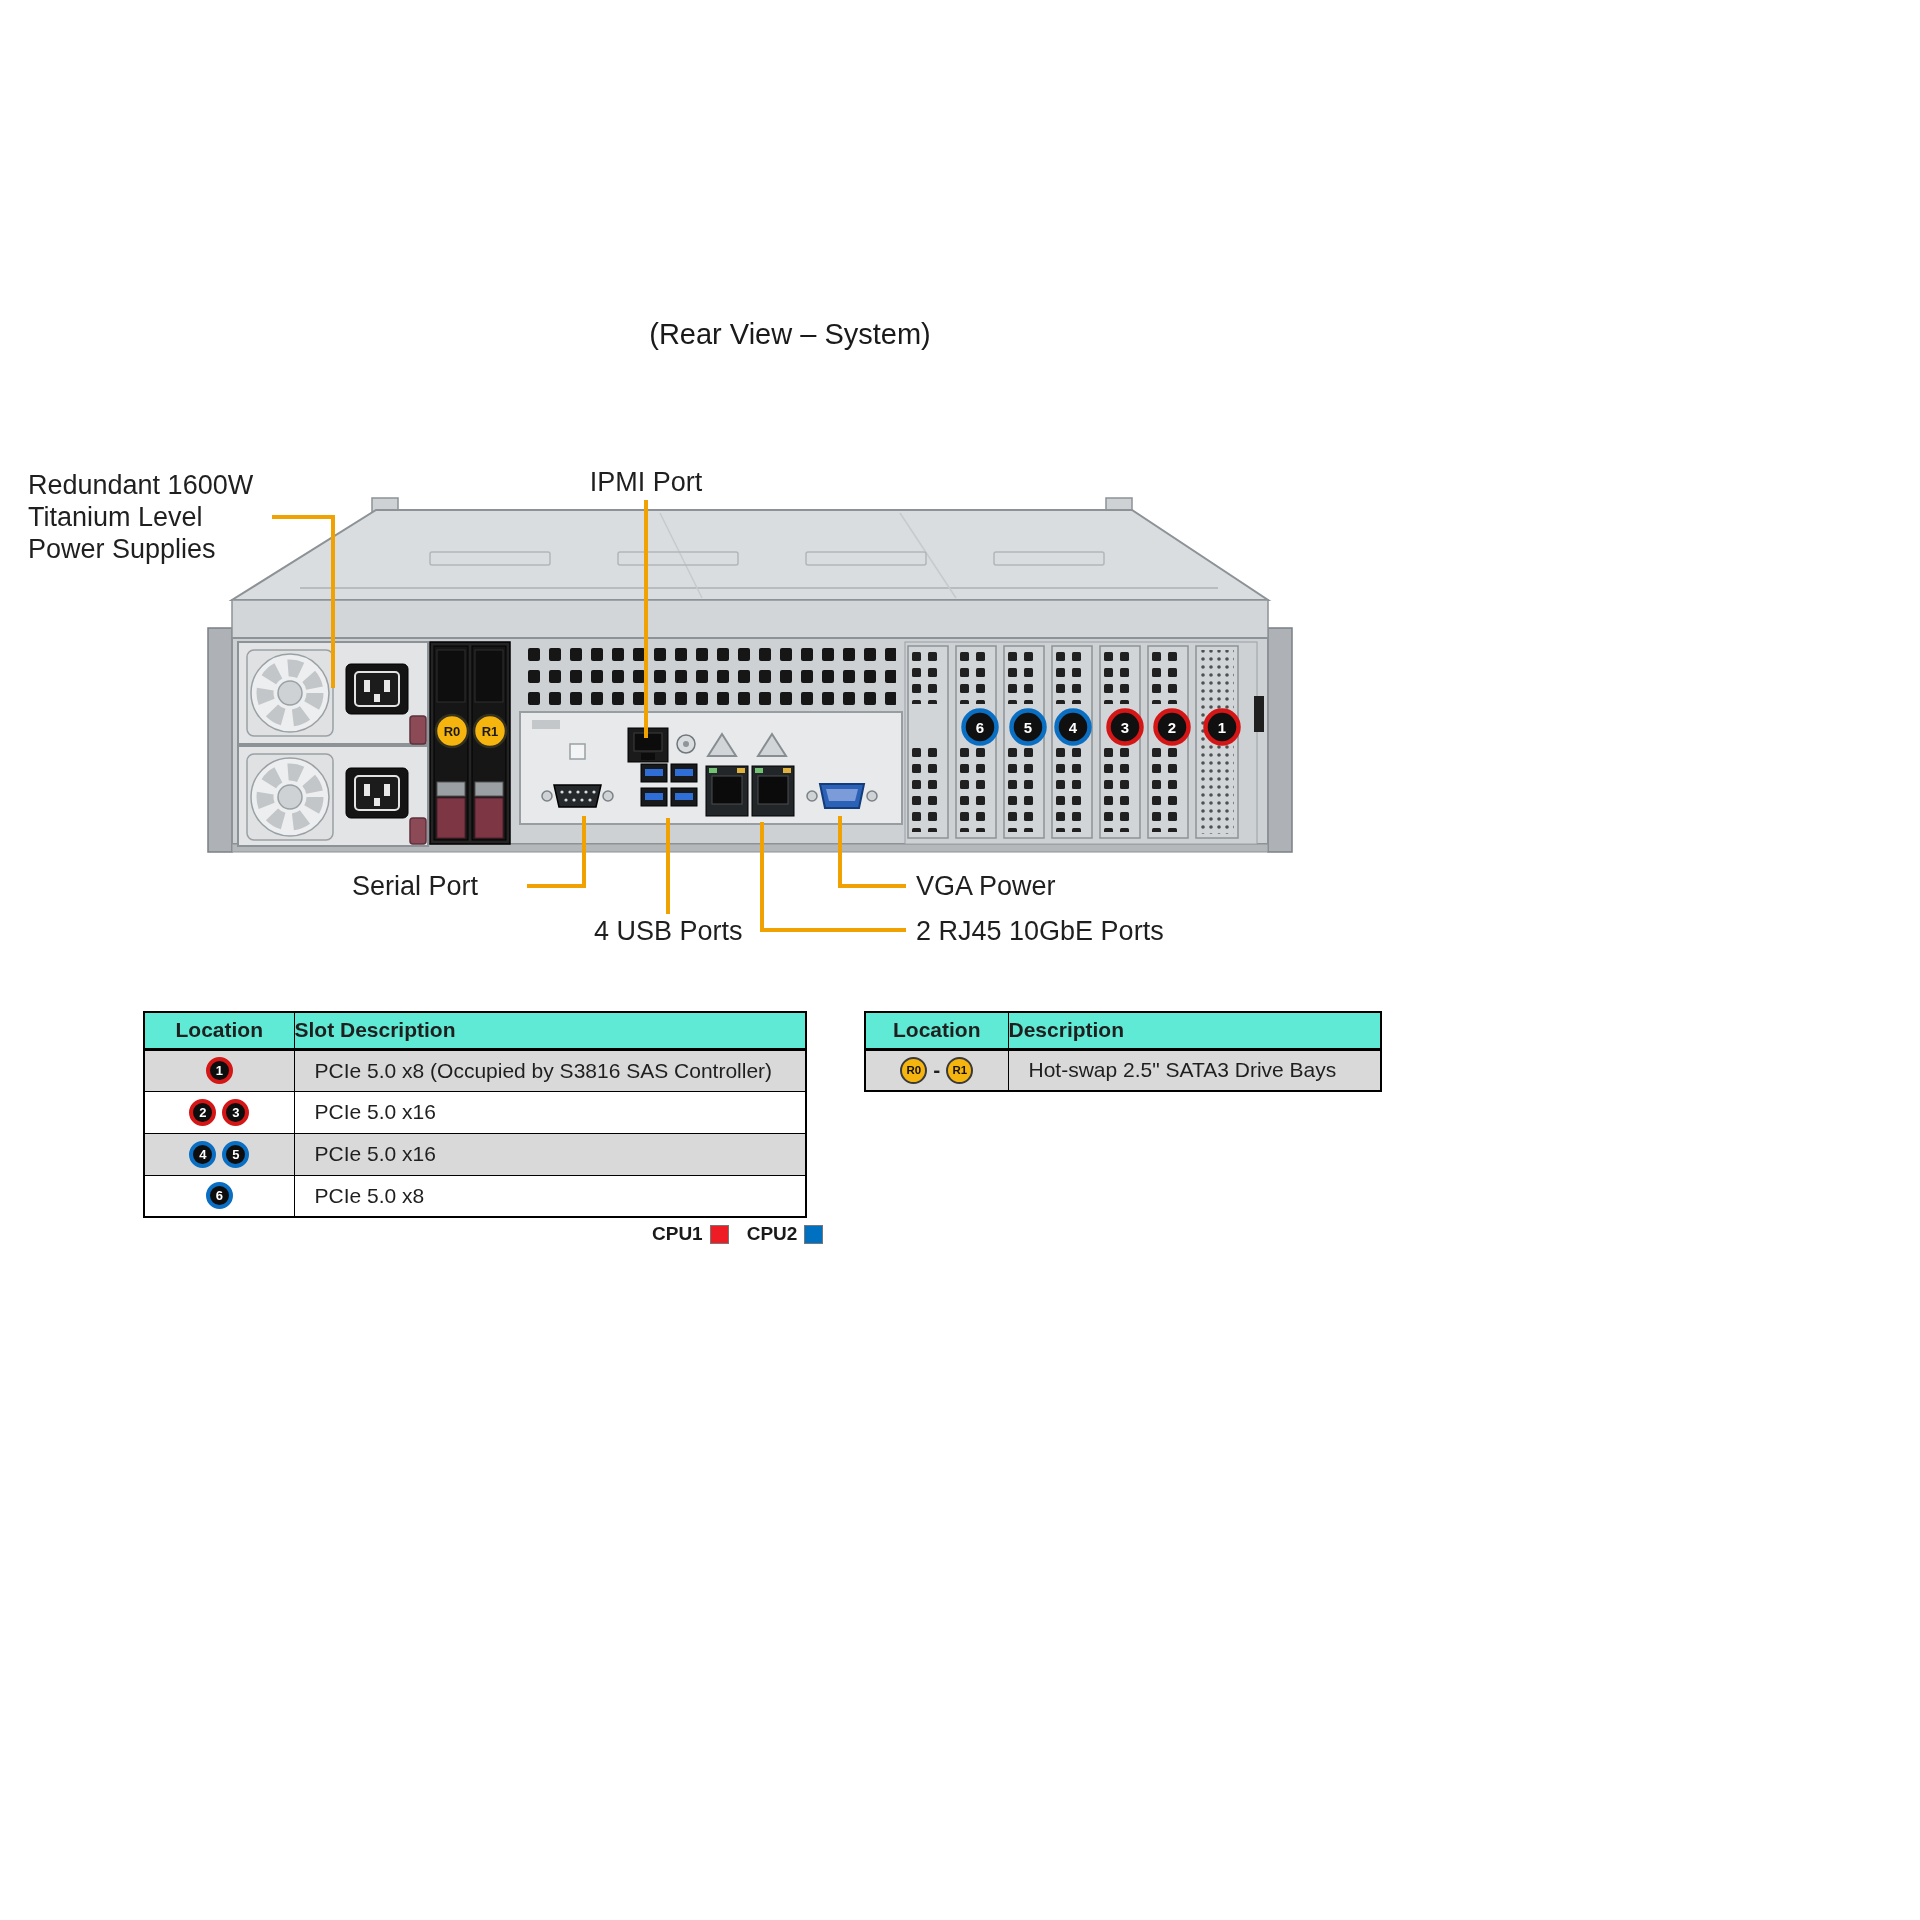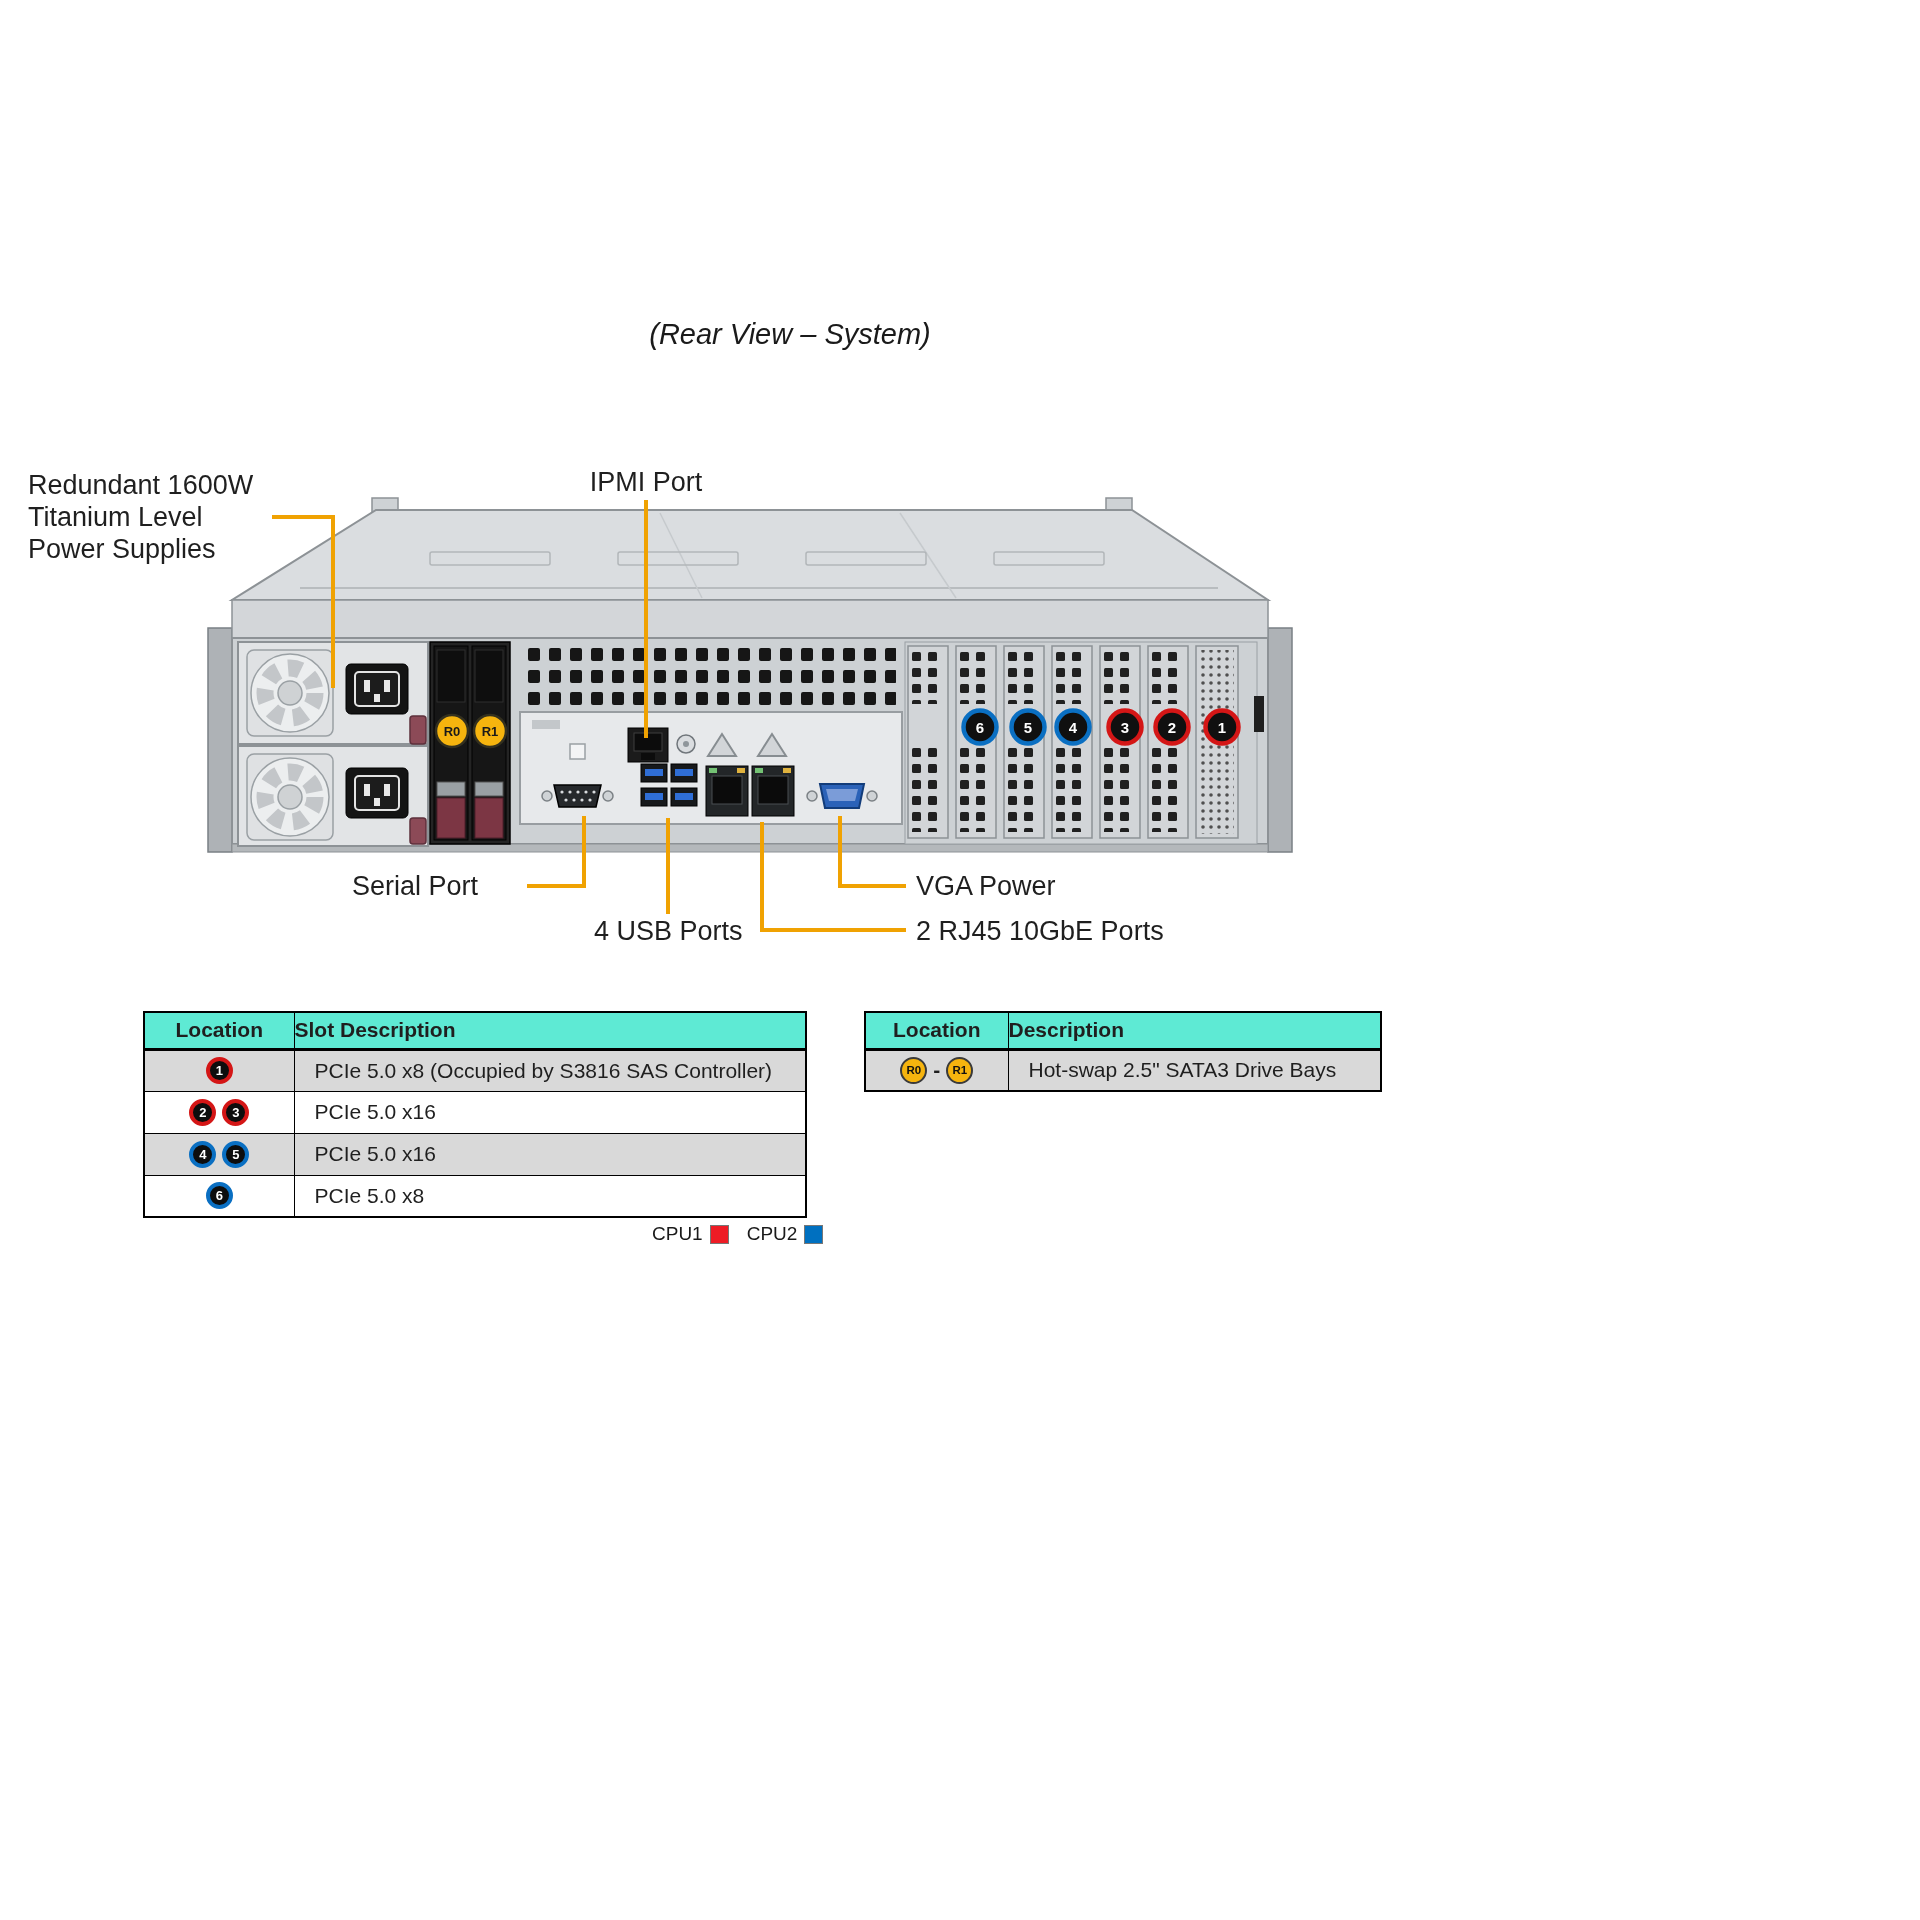--- a/index.html
+++ b/index.html
@@ -1,21 +1,21 @@
 <!DOCTYPE html>
 <html><head>
 <meta charset="utf-8">
 <style>
   *{box-sizing:border-box;margin:0;padding:0}
   html,body{background:#ffffff}
   body{width:1920px;height:1920px;position:relative;font-family:"Liberation Sans","DejaVu Sans",sans-serif;color:#1f1f1f}
   .page{position:relative;width:1920px;height:1920px;background:#fff;overflow:hidden}
 
   .title{position:absolute;top:318px;left:560px;width:460px;text-align:center;
-         font-size:29px;font-style:italic;color:#1a1a1a}
+         font-size:29px;color:#1a1a1a}
 
   .callout{position:absolute;font-size:27px;color:#1f1f1f;line-height:32px}
   .callout.right{text-align:left}
   .callout.center{text-align:center}
 
   #diagram{position:absolute;top:0;left:0}
 
   .table-wrap{position:absolute;background:#fff}
   .data-table{border-collapse:collapse;border:2px solid #000;font-size:21px;background:#fff;table-layout:fixed}
   .data-table th,.data-table td{border:1.5px solid #000;vertical-align:middle}
@@ -26,21 +26,21 @@
   .loc-cell{text-align:center;white-space:nowrap}
   .desc-cell{text-align:left;padding-left:20px}
   tr.shaded{background:#d9d9d9}
 
   .badge{display:inline-flex;align-items:center;justify-content:center;
          width:27px;height:27px;border-radius:50%;background:#0d0d0d;color:#fff;
          font-weight:bold;font-size:13px;border:4.5px solid #d41616;margin:0 3px;vertical-align:middle}
   .badge.yellow{background:#f6b40e;color:#111;border:2px solid #3a3a3a;font-size:11.5px}
   .sep{display:inline-block;margin:0 3px;font-weight:bold;vertical-align:middle}
 
-  .legend{position:absolute;left:652px;top:1223px;display:flex;align-items:center;font-size:19px;font-weight:normal;color:#1a1a1a}
+  .legend{position:absolute;left:652px;top:1223px;display:flex;align-items:center;font-size:19px;font-weight:bold;color:#1a1a1a}
   .legend-label{margin-right:7px}
   .legend-swatch{width:19px;height:19px;display:inline-block;margin-right:18px;border:1px solid #777}
 </style>
 </head>
 <body>
 
 <div class="page">
 
   <div class="title">(Rear View – System)</div>
 

